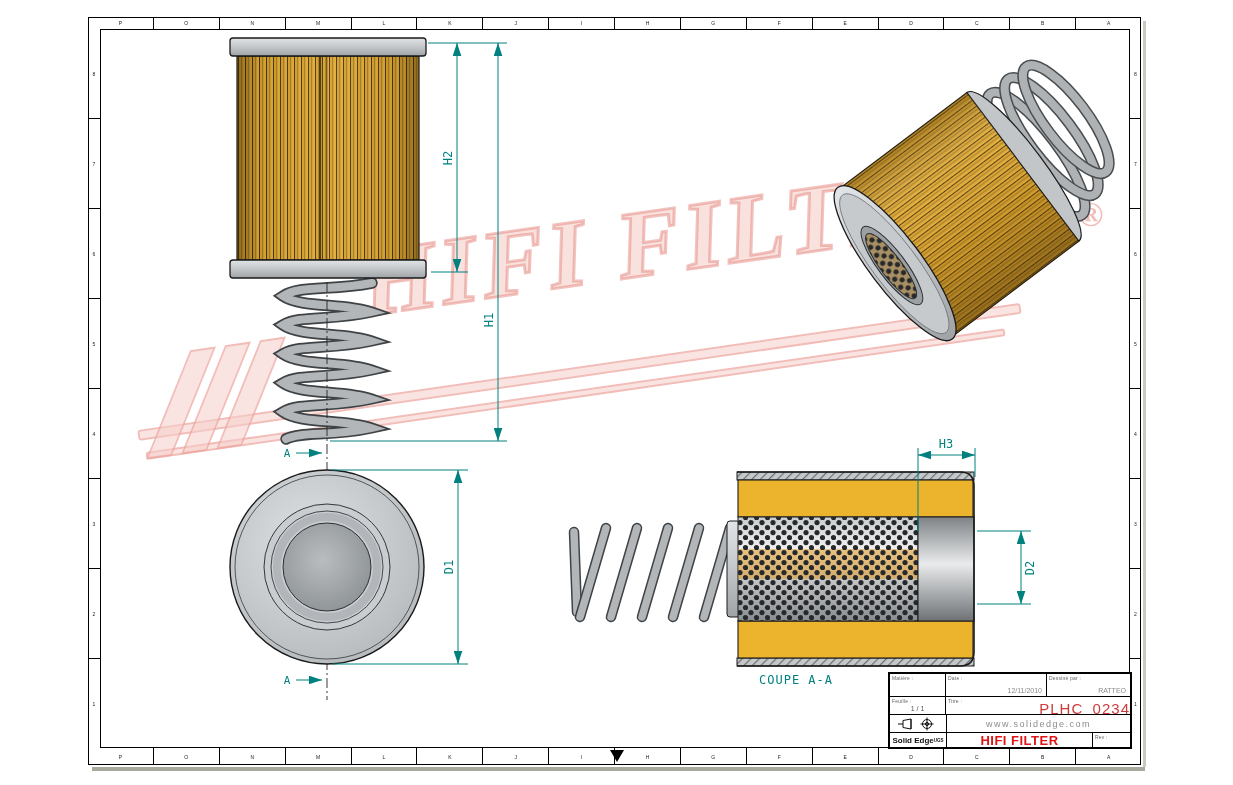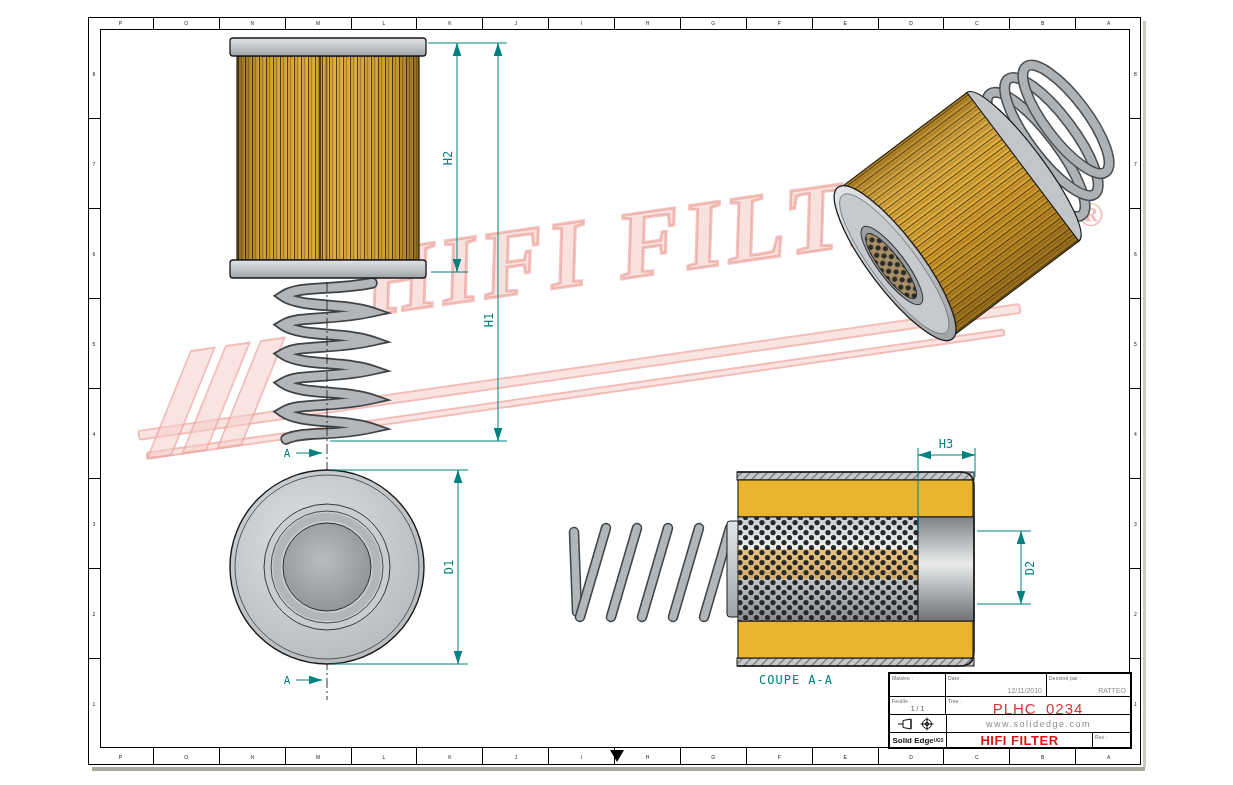--- a/index.html
+++ b/index.html
@@ -45,21 +45,21 @@
 
   
   #titleblock { position:absolute; left:888px; top:672px; width:244px; height:77px; border:2px solid #000; background:#fff; z-index:5; }
   .tb-row { display:flex; border-bottom:1px solid #000; }
   .tb-row:last-child { border-bottom:none; }
   .tb-cell { position:relative; border-right:1px solid #000; overflow:hidden; }
   .tb-cell:last-child { border-right:none; }
   .tb-label { position:absolute; left:2px; top:1px; font-size:5px; color:#666; letter-spacing:.2px; }
   .tb-value { position:absolute; right:4px; bottom:2px; font-size:7px; color:#8a8a8a; }
   .tb-r1 { height:23px; } .tb-r2 { height:18px; } .tb-r3 { height:18px; } .tb-r4 { height:14px; flex:1; }
-  .tb-title-val { position:absolute; left:0; right:0; top:3px; text-align:center; font-size:15px; letter-spacing:1px; color:#cf3b3b; }
+  .tb-title-val { position:absolute; left:0; right:0; top:3px; text-align:right; font-size:15px; letter-spacing:1px; color:#cf3b3b; }
   .tb-sheet-val { position:absolute; left:0; right:0; bottom:2px; text-align:center; font-size:7px; color:#555; }
   .tb-www { display:flex; align-items:center; justify-content:center; height:100%; font-size:9px; color:#8d8d8d; letter-spacing:1.5px; }
   .tb-brand { display:flex; align-items:center; justify-content:center; height:100%; font-size:13px; font-weight:800; color:#e01414; letter-spacing:.5px; }
   .tb-se { display:flex; flex-direction:row; align-items:center; justify-content:center; height:100%; }
   .tb-se-name { font-size:8px; font-weight:bold; color:#111; }
   .tb-se-co { font-size:4.5px; font-weight:bold; color:#111; }
   .tb-sym { display:flex; align-items:center; justify-content:center; height:100%; }
 </style>
 </head>
 <body>

